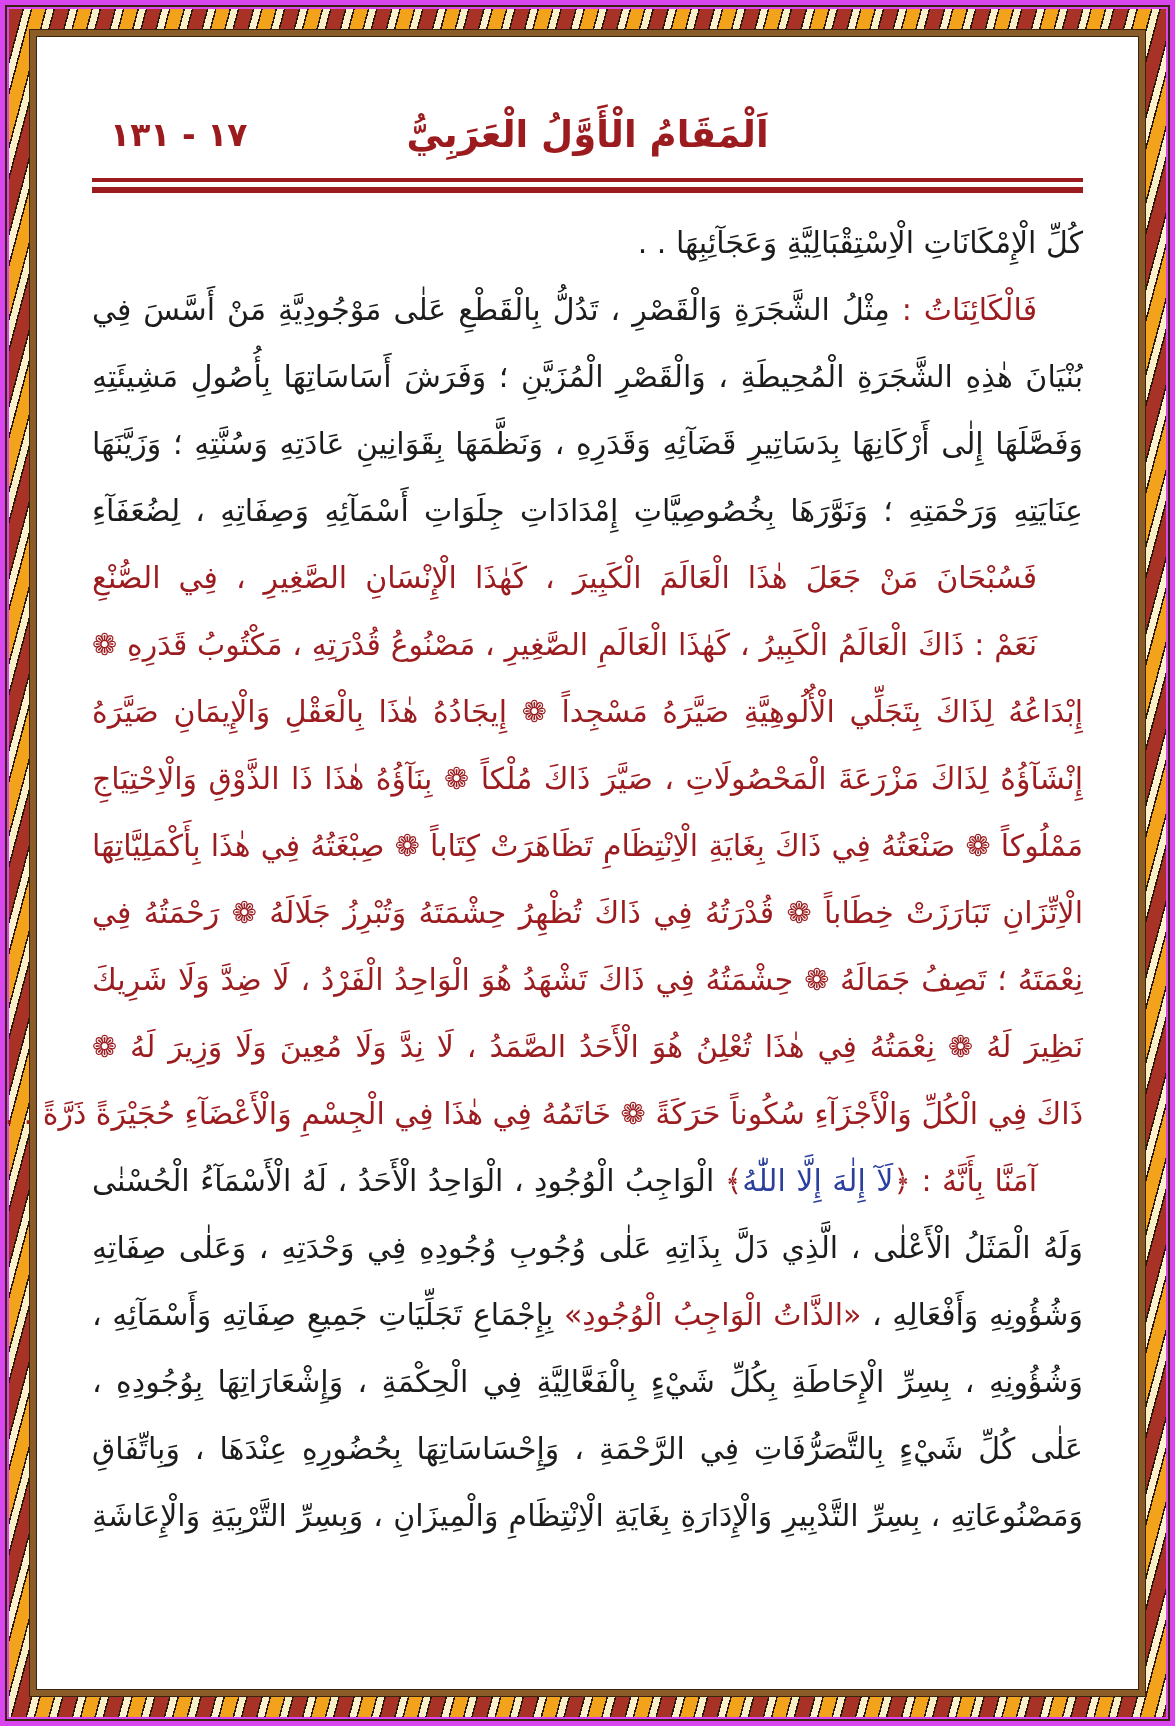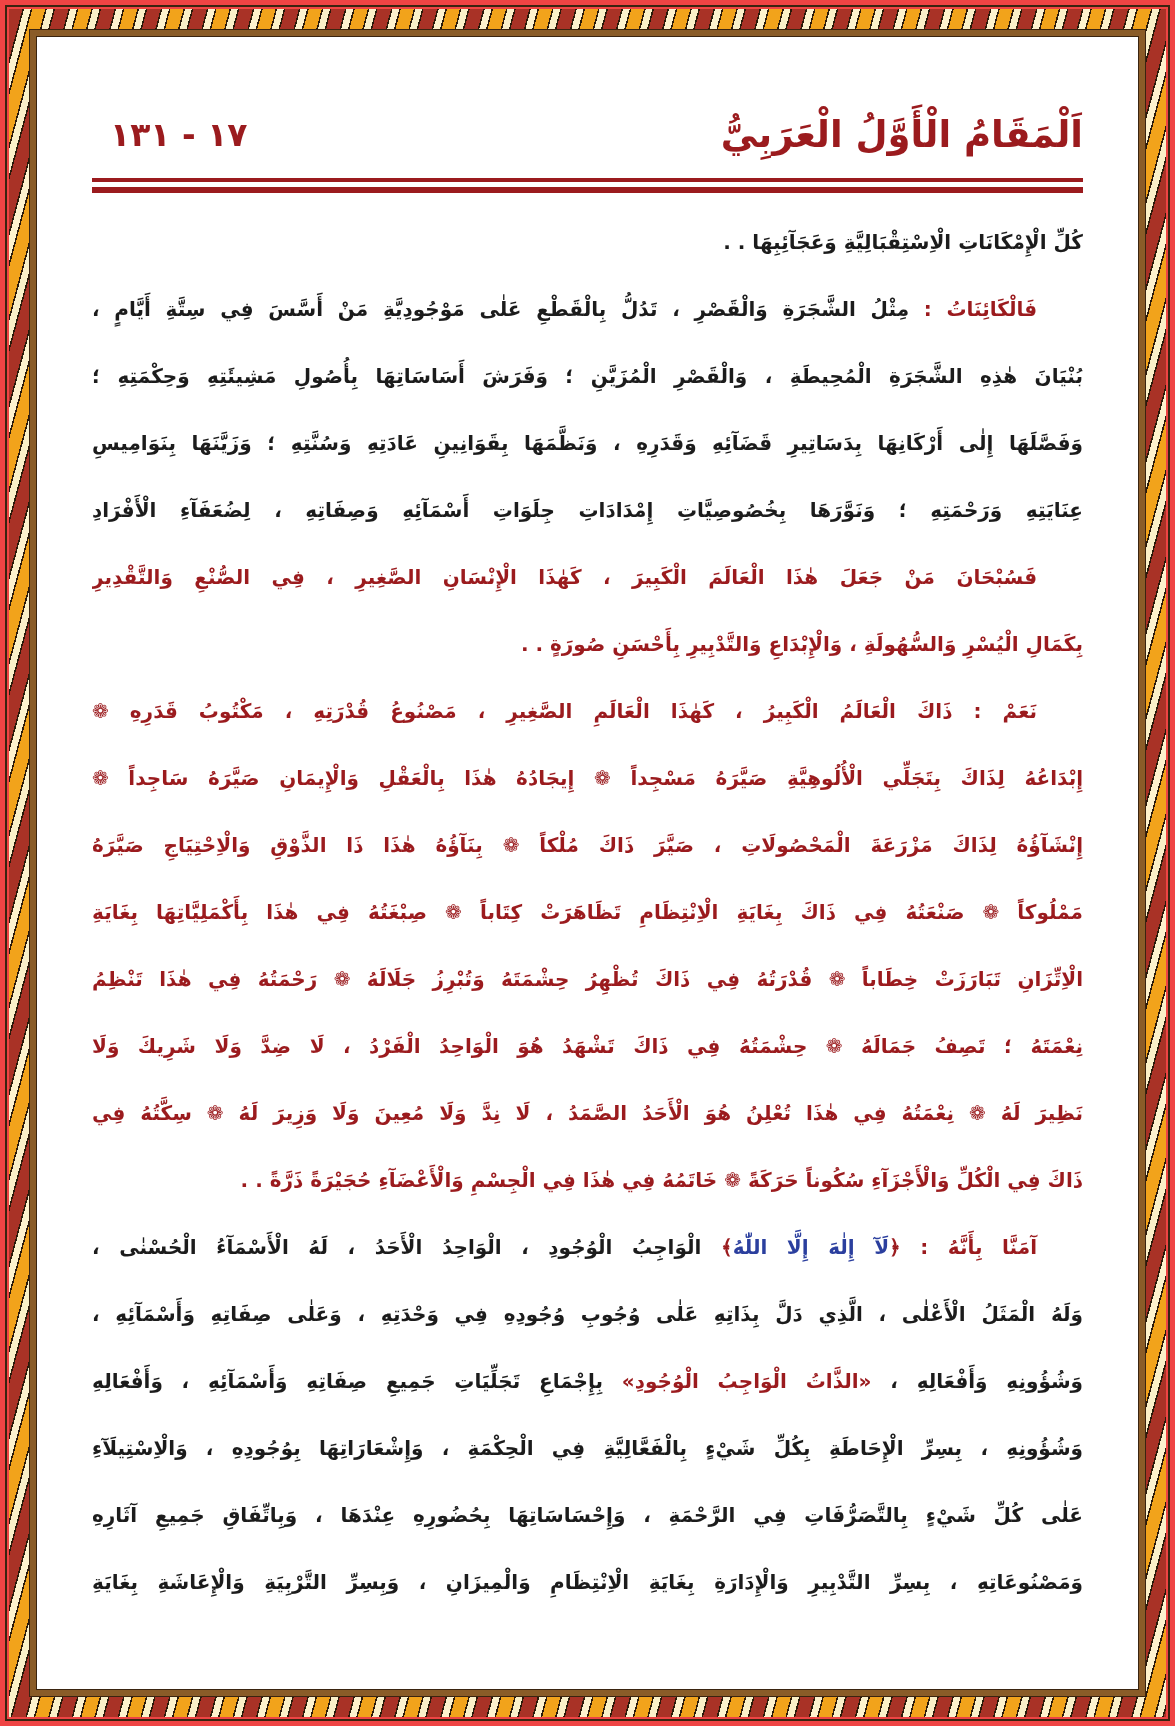--- a/index.html
+++ b/index.html
@@ -1,19 +1,19 @@
 <!DOCTYPE html>
 <html lang="ar" dir="rtl"><head>
 <meta charset="utf-8">
 <style>
   html,body{margin:0;padding:0;background:#ffffff;}
   .page{
     position:relative;
     width:1175px;height:1726px;
-    background:#ef4444;
+    background:#d946ef;
     overflow:hidden;
     font-family:"DejaVu Sans","DejaVu Serif",sans-serif;
     margin-left:24px;
   }
   
   .frame-outer{
     position:absolute;inset:5px;
     border:2px solid #3a2410;
   }
   .frame-chain{
@@ -36,41 +36,41 @@
     box-shadow:0 0 0 1px #3a2410, inset 0 0 0 1px #3a2410;
   }
   
   .content{
     position:absolute;inset:36px 0 0 0;
     padding:24px 56px 0 56px;
     direction:rtl;
   }
   .header{position:relative;height:78px;}
   .page-title{
-    text-align:right;
+    text-align:center;
     font-size:37px;font-weight:bold;
     color:#9b1b1e;
     line-height:78px;
     letter-spacing:1px;
   }
   .page-number{
     position:absolute;left:18px;top:0;
     font-size:33px;font-weight:bold;
     color:#9b1b1e;line-height:78px;
     direction:rtl;
   }
   .double-rule{
     height:5px;
     border-top:4px solid #9b1b1e;
     border-bottom:6px solid #9b1b1e;
     margin-top:4px;
   }
   .body-lines{margin-top:16px;}
   .line{
-    font-size:20px;font-weight:bold;
+    font-size:30px;font-weight:normal;
     height:67px;line-height:67px;
     color:#1c1c1c;
     white-space:nowrap;
     overflow:visible;
   }
   .line.j{
     text-align:justify;
     text-align-last:justify;
     white-space:normal;
     overflow:hidden;
@@ -98,21 +98,20 @@
 
       <div class="double-rule"></div>
 
       <div class="body-lines">
           <div class="line r"><span class="c-black">كُلِّ الْإِمْكَانَاتِ الْاِسْتِقْبَالِيَّةِ وَعَجَآئِبِهَا . .</span></div>
           <div class="line j indent"><span class="c-red">فَالْكَائِنَاتُ : </span><span class="c-black">مِثْلُ الشَّجَرَةِ وَالْقَصْرِ ، تَدُلُّ بِالْقَطْعِ عَلٰى مَوْجُودِيَّةِ مَنْ أَسَّسَ فِي سِتَّةِ أَيَّامٍ ،</span></div>
           <div class="line j"><span class="c-black">بُنْيَانَ هٰذِهِ الشَّجَرَةِ الْمُحِيطَةِ ، وَالْقَصْرِ الْمُزَيَّنِ ؛ وَفَرَشَ أَسَاسَاتِهَا بِأُصُولِ مَشِيئَتِهِ وَحِكْمَتِهِ ؛</span></div>
           <div class="line j"><span class="c-black">وَفَصَّلَهَا إِلٰى أَرْكَانِهَا بِدَسَاتِيرِ قَضَآئِهِ وَقَدَرِهِ ، وَنَظَّمَهَا بِقَوَانِينِ عَادَتِهِ وَسُنَّتِهِ ؛ وَزَيَّنَهَا بِنَوَامِيسِ</span></div>
           <div class="line j"><span class="c-black">عِنَايَتِهِ وَرَحْمَتِهِ ؛ وَنَوَّرَهَا بِخُصُوصِيَّاتِ إِمْدَادَاتِ جِلَوَاتِ أَسْمَآئِهِ وَصِفَاتِهِ ، لِضُعَفَآءِ الْأَفْرَادِ</span></div>
           <div class="line j indent"><span class="c-red">فَسُبْحَانَ مَنْ جَعَلَ هٰذَا الْعَالَمَ الْكَبِيرَ ، كَهٰذَا الْإِنْسَانِ الصَّغِيرِ ، فِي الصُّنْعِ وَالتَّقْدِيرِ</span></div>
-          <div class="line r"><span class="c-red">بِكَمَالِ الْيُسْرِ وَالسُّهُولَةِ ، وَالْإِبْدَاعِ وَالتَّدْبِيرِ بِأَحْسَنِ صُورَةٍ . .</span></div>
           <div class="line j indent"><span class="c-red">نَعَمْ : ذَاكَ الْعَالَمُ الْكَبِيرُ ، كَهٰذَا الْعَالَمِ الصَّغِيرِ ، مَصْنُوعُ قُدْرَتِهِ ، مَكْتُوبُ قَدَرِهِ ❁</span></div>
           <div class="line j"><span class="c-red">إِبْدَاعُهُ لِذَاكَ بِتَجَلِّي الْأُلُوهِيَّةِ صَيَّرَهُ مَسْجِداً ❁ إِيجَادُهُ هٰذَا بِالْعَقْلِ وَالْإِيمَانِ صَيَّرَهُ سَاجِداً ❁</span></div>
           <div class="line j"><span class="c-red">إِنْشَآؤُهُ لِذَاكَ مَزْرَعَةَ الْمَحْصُولَاتِ ، صَيَّرَ ذَاكَ مُلْكاً ❁ بِنَآؤُهُ هٰذَا ذَا الذَّوْقِ وَالْاِحْتِيَاجِ صَيَّرَهُ</span></div>
           <div class="line j"><span class="c-red">مَمْلُوكاً ❁ صَنْعَتُهُ فِي ذَاكَ بِغَايَةِ الْاِنْتِظَامِ تَظَاهَرَتْ كِتَاباً ❁ صِبْغَتُهُ فِي هٰذَا بِأَكْمَلِيَّاتِهَا بِغَايَةِ</span></div>
           <div class="line j"><span class="c-red">الْاِتِّزَانِ تَبَارَزَتْ خِطَاباً ❁ قُدْرَتُهُ فِي ذَاكَ تُظْهِرُ حِشْمَتَهُ وَتُبْرِزُ جَلَالَهُ ❁ رَحْمَتُهُ فِي هٰذَا تَنْظِمُ</span></div>
           <div class="line j"><span class="c-red">نِعْمَتَهُ ؛ تَصِفُ جَمَالَهُ ❁ حِشْمَتُهُ فِي ذَاكَ تَشْهَدُ هُوَ الْوَاحِدُ الْفَرْدُ ، لَا ضِدَّ وَلَا شَرِيكَ وَلَا</span></div>
           <div class="line j"><span class="c-red">نَظِيرَ لَهُ ❁ نِعْمَتُهُ فِي هٰذَا تُعْلِنُ هُوَ الْأَحَدُ الصَّمَدُ ، لَا نِدَّ وَلَا مُعِينَ وَلَا وَزِيرَ لَهُ ❁ سِكَّتُهُ فِي</span></div>
           <div class="line r"><span class="c-red">ذَاكَ فِي الْكُلِّ وَالْأَجْزَآءِ سُكُوناً حَرَكَةً ❁ خَاتَمُهُ فِي هٰذَا فِي الْجِسْمِ وَالْأَعْضَآءِ حُجَيْرَةً ذَرَّةً . .</span></div>
           <div class="line j indent"><span class="c-red">آمَنَّا بِأَنَّهُ : </span><span class="c-bracket">﴿</span><span class="c-blue">لَآ إِلٰهَ إِلَّا اللّٰهُ</span><span class="c-bracket">﴾</span><span class="c-black"> الْوَاجِبُ الْوُجُودِ ، الْوَاحِدُ الْأَحَدُ ، لَهُ الْأَسْمَآءُ الْحُسْنٰى ،</span></div>
           <div class="line j"><span class="c-black">وَلَهُ الْمَثَلُ الْأَعْلٰى ، الَّذِي دَلَّ بِذَاتِهِ عَلٰى وُجُوبِ وُجُودِهِ فِي وَحْدَتِهِ ، وَعَلٰى صِفَاتِهِ وَأَسْمَآئِهِ ،</span></div>

